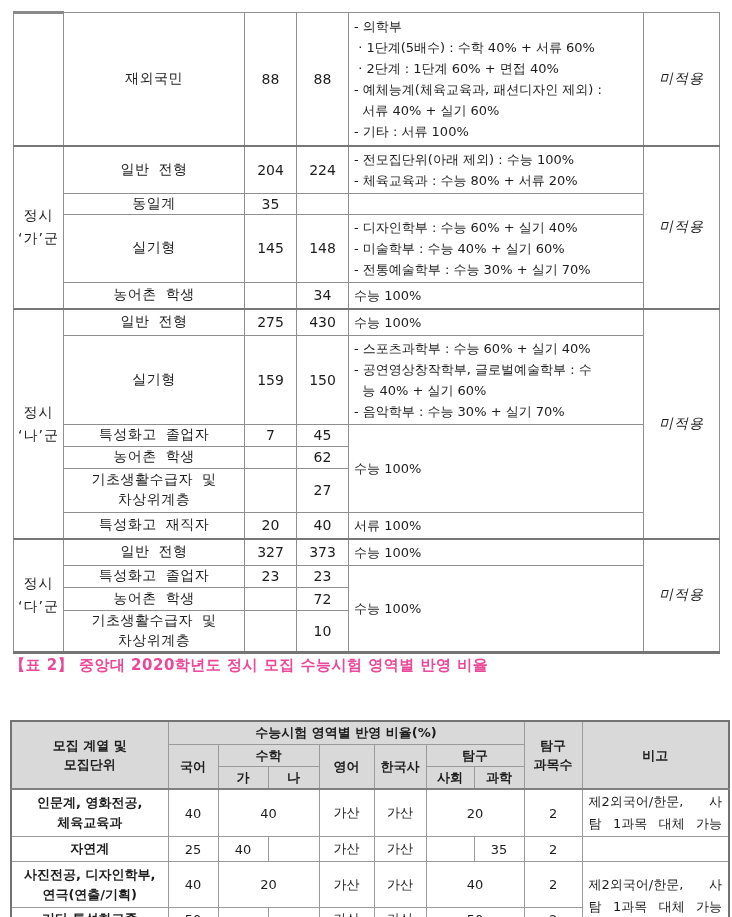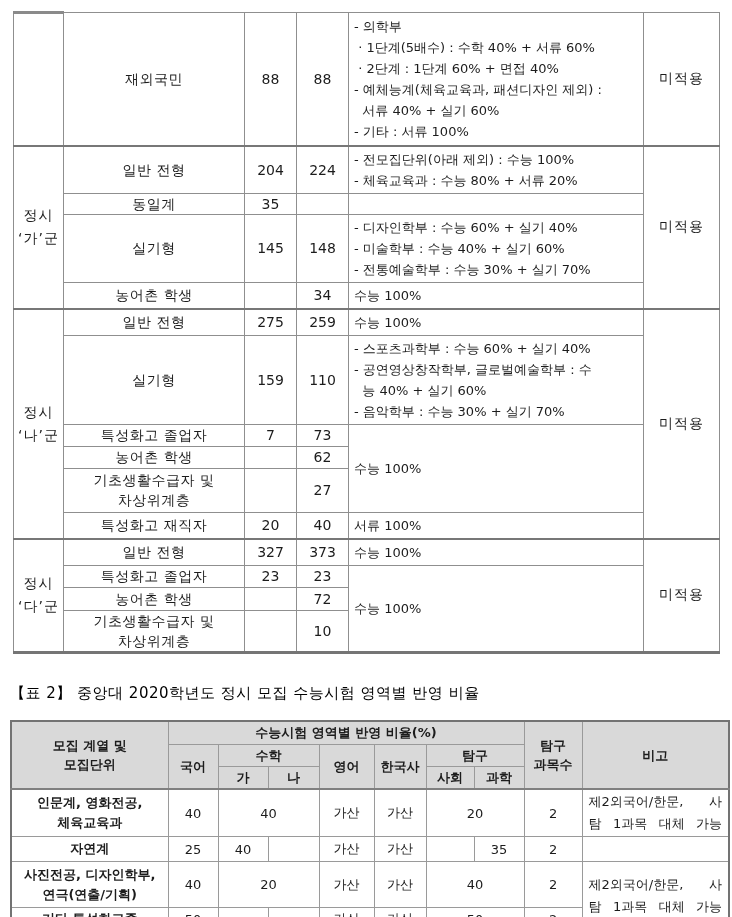--- a/index.html
+++ b/index.html
@@ -19,32 +19,32 @@
   }
   #t1 td {
     border:1px solid #8f8f8f;
     text-align:center; vertical-align:middle; overflow:hidden;
   }
   #t1 tr.sec > td { border-top:2px solid #777777; }
   #t1 td.g {
     font-weight:normal; white-space:pre-line; line-height:23px; letter-spacing:1px;
   }
   #t1 td.g.topg { border-top:3px solid #8a8a8a; }
-  #t1 td.t { white-space:pre-line; line-height:20px; letter-spacing:0.5px; }
+  #t1 td.t { white-space:pre-line; line-height:20px; letter-spacing:0.5px;font-family:Liberation Mono, monospace; }
   #t1 td.n { letter-spacing:0; }
   #t1 td.c {
     text-align:left; padding:2px 4px 2px 5px;
     font-size:13px; line-height:21px; white-space:pre-wrap;
   }
-  #t1 td.o { letter-spacing:1px; }
+  #t1 td.o { letter-spacing:1px;font-style:italic; }
 
   
   .caption {
     position:absolute; left:10px; top:656px;
-    font-size:15px; font-weight:normal; letter-spacing:0.5px; color:#000000;margin-top:28px;
+    font-size:15px; font-weight:bold; letter-spacing:0.5px; color:#ec4899;
   }
 
   
   #t2 {
     position:absolute; left:10px; top:720px; width:718px;
     border-collapse:collapse; table-layout:fixed; font-size:13px;
     border:2px solid #737373;
   }
   #t2 td {
     border:1px solid #9a9a9a;
@@ -117,37 +117,37 @@
         <td class="n"></td>
         <td class="n">34</td>
         <td class="c">수능 100%</td>
       </tr>
 
       <tr class="sec" style="height:22px">
         <td class="g" rowspan="6">정시
 ‘나’군</td>
         <td class="t">일반 전형</td>
         <td class="n">275</td>
-        <td class="n">259</td>
+        <td class="n">430</td>
         <td class="c">수능 100%</td>
         <td class="o" rowspan="6">미적용</td>
       </tr>
       <tr style="height:88px">
         <td class="t">실기형</td>
         <td class="n">159</td>
-        <td class="n">110</td>
+        <td class="n">150</td>
         <td class="c">- 스포츠과학부 : 수능 60% + 실기 40%
 - 공연영상창작학부, 글로벌예술학부 : 수
   능 40% + 실기 60%
 - 음악학부 : 수능 30% + 실기 70%</td>
       </tr>
       <tr style="height:22px">
         <td class="t">특성화고 졸업자</td>
         <td class="n">7</td>
-        <td class="n">73</td>
+        <td class="n">45</td>
         <td class="c" rowspan="3">수능 100%</td>
       </tr>
       <tr style="height:22px">
         <td class="t">농어촌 학생</td>
         <td class="n"></td>
         <td class="n">62</td>
       </tr>
       <tr style="height:44px">
         <td class="t">기초생활수급자 및
 차상위계층</td>

